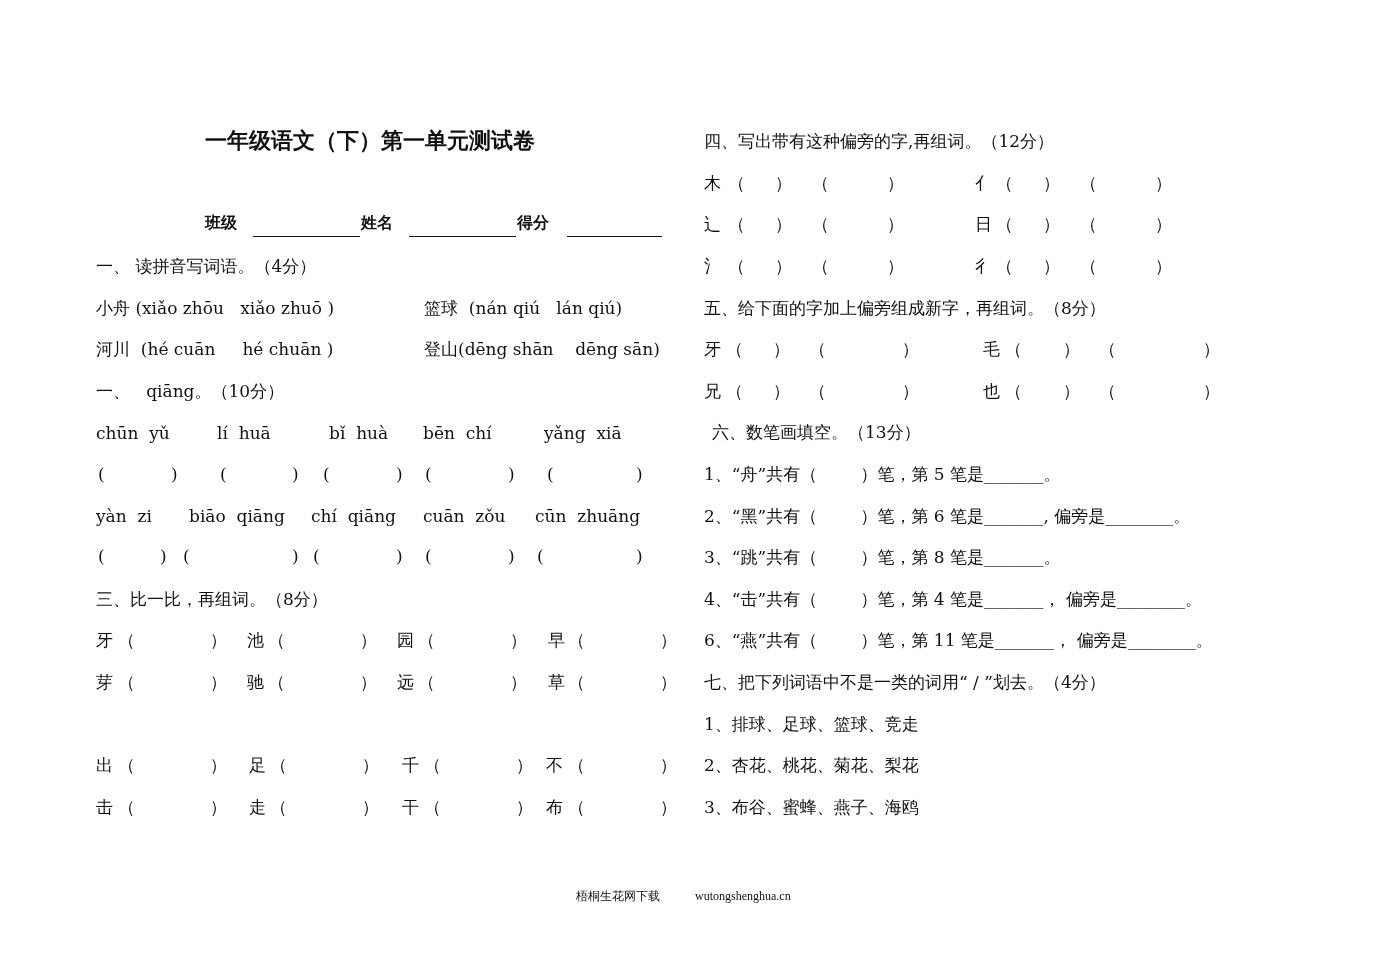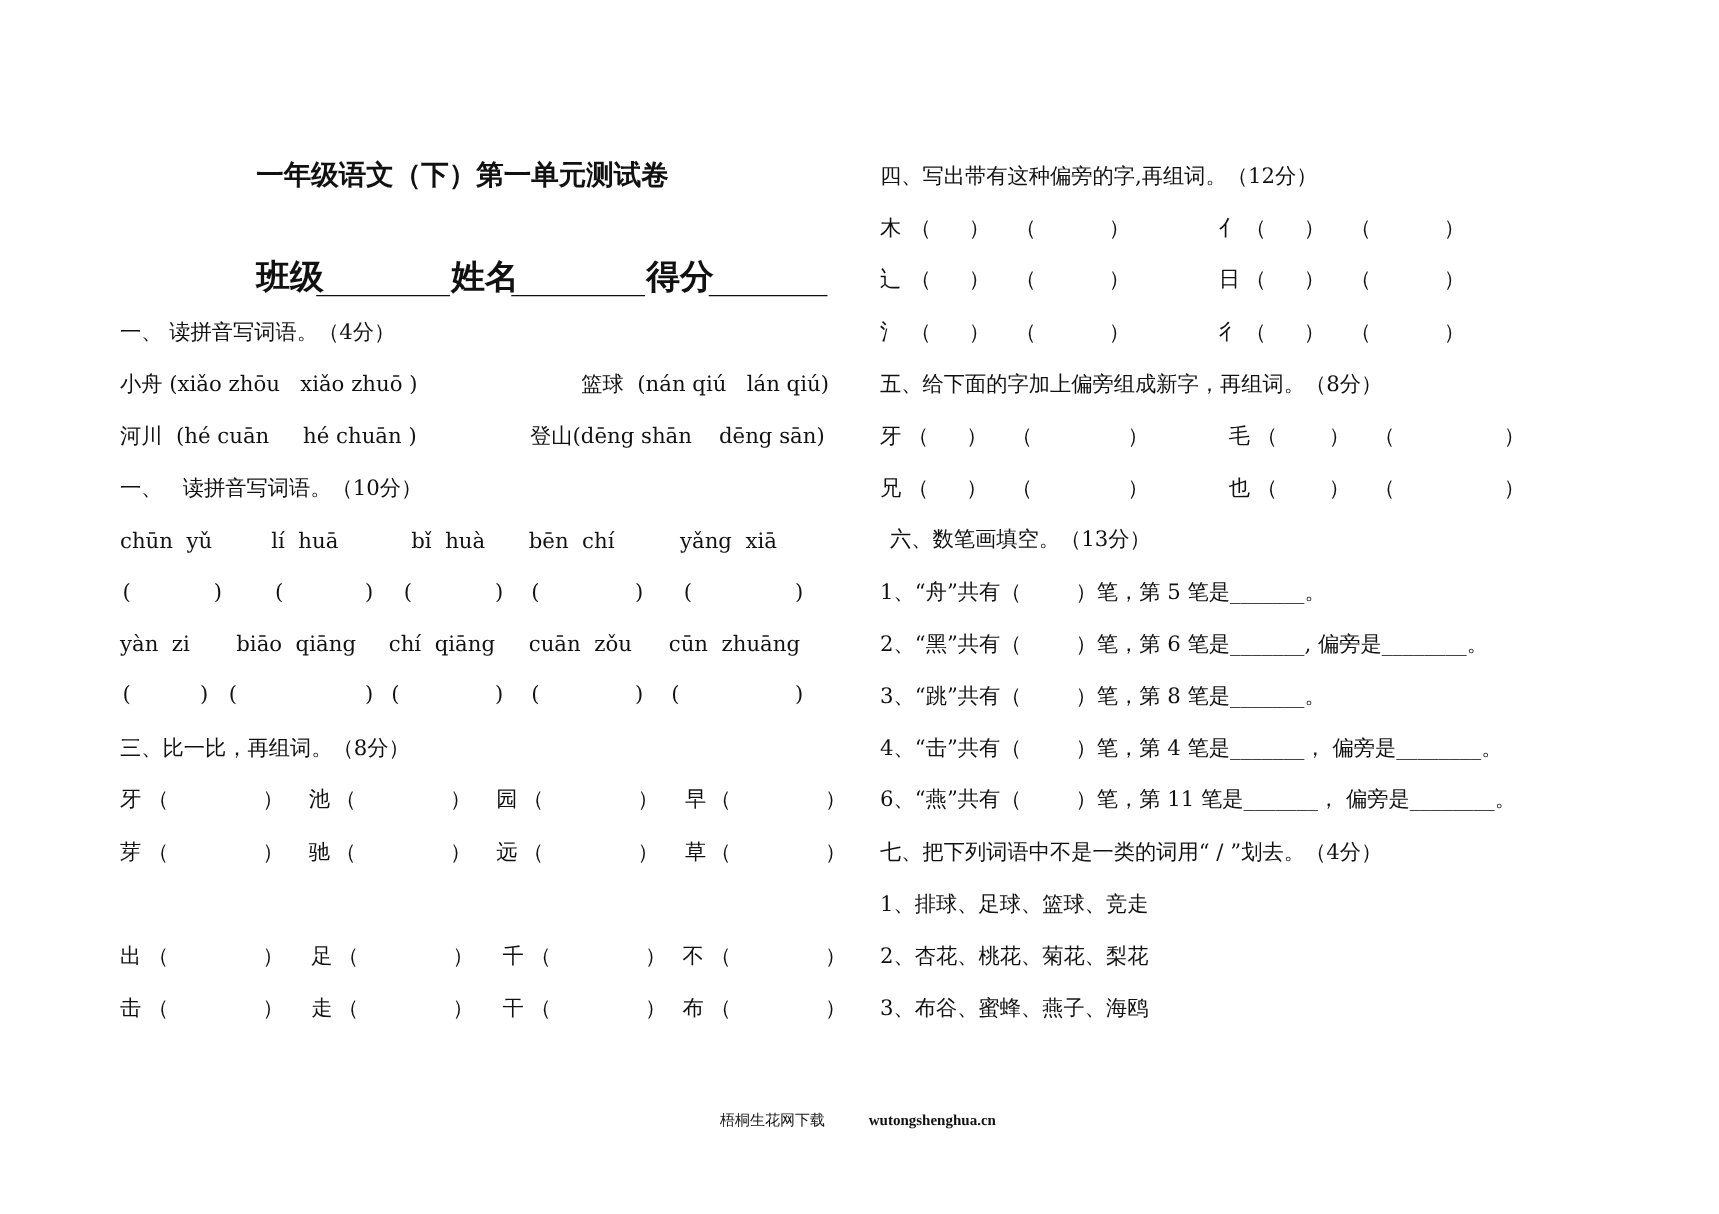--- a/index.html
+++ b/index.html
@@ -1,44 +1,44 @@
 <!DOCTYPE html>
 <html><head>
   <meta charset="utf-8">
   <style>
     html, body { margin: 0; padding: 0; background: #ffffff; }
     body { width: 1375px; height: 971px; position: relative; overflow: hidden; color: #111; font-family: "DejaVu Serif", "Liberation Serif", serif; }
     .abs { position: absolute; white-space: pre; }
     .txt { font-size: 17px; line-height: 20px; }
     .title { font-family: "DejaVu Sans", "Liberation Sans", sans-serif; font-weight: bold; font-size: 22px; line-height: 26px; }
-    .hdr { font-family: Liberation Mono, monospace; font-weight: bold; font-size: 27px; line-height: 26px; }
+    .hdr { font-family: Liberation Mono, monospace; font-weight: bold; font-size: 16px; line-height: 26px; }
     .blank-line { position: absolute; border-bottom: 1px solid #111; height: 0; }
     .footer { font-size: 12px; line-height: 14px; font-family: "Liberation Serif", serif; }
   </style>
 </head>
 <body>
 
 <div>
 
   <div class="abs title" style="left:205px; top:128px;">一年级语文（下）第一单元测试卷</div>
 
   <div class="abs hdr" style="left:205px; top:211px;">班级</div>
   <div class="blank-line" style="left:253px; top:236px; width:107px;"></div>
   <div class="abs hdr" style="left:361px; top:211px;">姓名</div>
   <div class="blank-line" style="left:409px; top:236px; width:107px;"></div>
   <div class="abs hdr" style="left:517px; top:211px;">得分</div>
   <div class="blank-line" style="left:567px; top:236px; width:95px;"></div>
 
   <div class="abs txt" style="left:96px; top:256px;">一、 读拼音写词语。（4分）</div>
   <div class="abs txt" style="left:96px; top:298px;">小舟 (xiǎo zhōu   xiǎo zhuō )</div>
-  <div class="abs txt" style="left:424px; top:298px;margin-left:41px;">篮球  (nán qiú   lán qiú)</div>
+  <div class="abs txt" style="left:424px; top:298px;">篮球  (nán qiú   lán qiú)</div>
   <div class="abs txt" style="left:96px; top:339px;">河川  (hé cuān     hé chuān )</div>
   <div class="abs txt" style="left:424px; top:339px;">登山(dēng shān    dēng sān)</div>
 
-  <div class="abs txt" style="left:96px; top:381px;">一、   读拼音写词语。（10分）</div>
+  <div class="abs txt" style="left:96px; top:381px;">一、   qiāng。（10分）</div>
   <div class="abs txt" style="left:96px; top:423px;">chūn  yǔ</div>
   <div class="abs txt" style="left:217px; top:423px;">lí  huā</div>
   <div class="abs txt" style="left:329px; top:423px;">bǐ  huà</div>
   <div class="abs txt" style="left:423px; top:423px;">bēn  chí</div>
   <div class="abs txt" style="left:544px; top:423px;">yǎng  xiā</div>
 
   <div class="abs txt" style="left:98px; top:464px;">(</div>
   <div class="abs txt" style="left:171px; top:464px;">)</div>
   <div class="abs txt" style="left:220px; top:464px;">(</div>
   <div class="abs txt" style="left:292px; top:464px;">)</div>
@@ -185,15 +185,15 @@
   <div class="abs txt" style="left:704px; top:547px;">3、“跳”共有（        ）笔，第 8 笔是_______。</div>
   <div class="abs txt" style="left:704px; top:589px;">4、“击”共有（        ）笔，第 4 笔是_______， 偏旁是________。</div>
   <div class="abs txt" style="left:704px; top:630px;">6、“燕”共有（        ）笔，第 11 笔是_______， 偏旁是________。</div>
 
   <div class="abs txt" style="left:704px; top:672px;">七、把下列词语中不是一类的词用“ / ”划去。（4分）</div>
   <div class="abs txt" style="left:704px; top:714px;">1、排球、足球、篮球、竞走</div>
   <div class="abs txt" style="left:704px; top:755px;text-align:right;">2、杏花、桃花、菊花、梨花</div>
   <div class="abs txt" style="left:704px; top:797px;">3、布谷、蜜蜂、燕子、海鸥</div>
 
   <div class="abs footer" style="left:576px; top:889px;">梧桐生花网下载</div>
-  <div class="abs footer" style="left:695px; top:889px;font-weight:bold;">wutongshenghua.cn</div>
+  <div class="abs footer" style="left:695px; top:889px;">wutongshenghua.cn</div>
 
 </div>
 
 </body></html>

